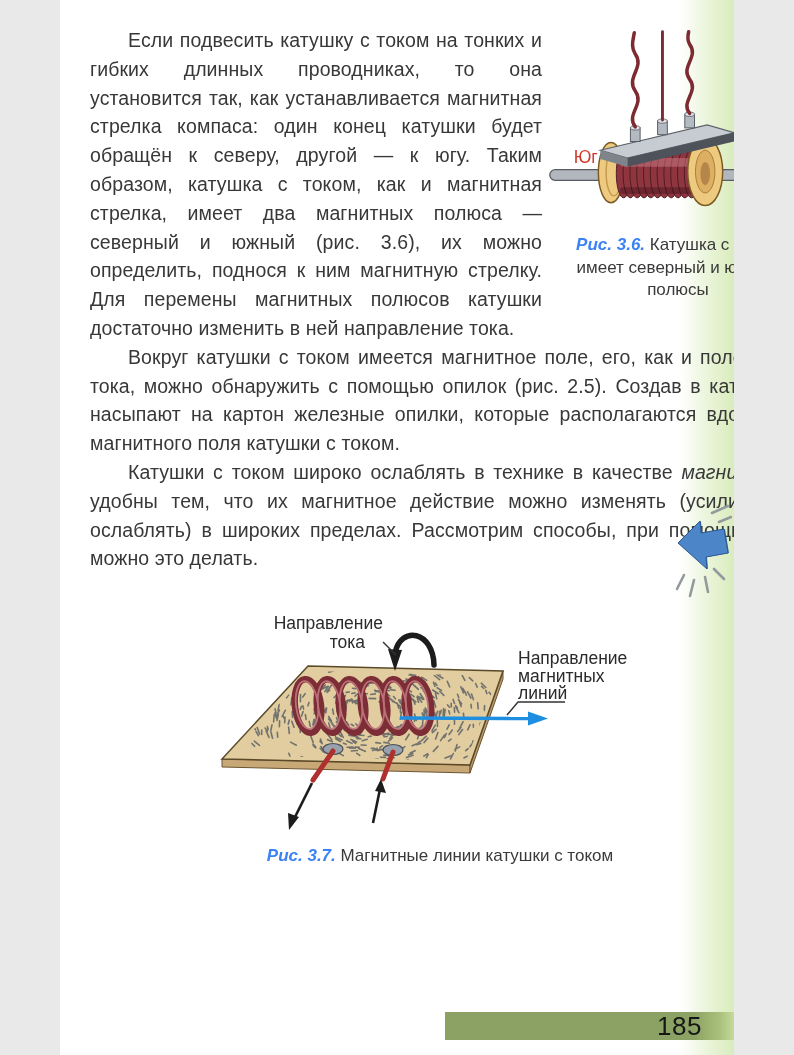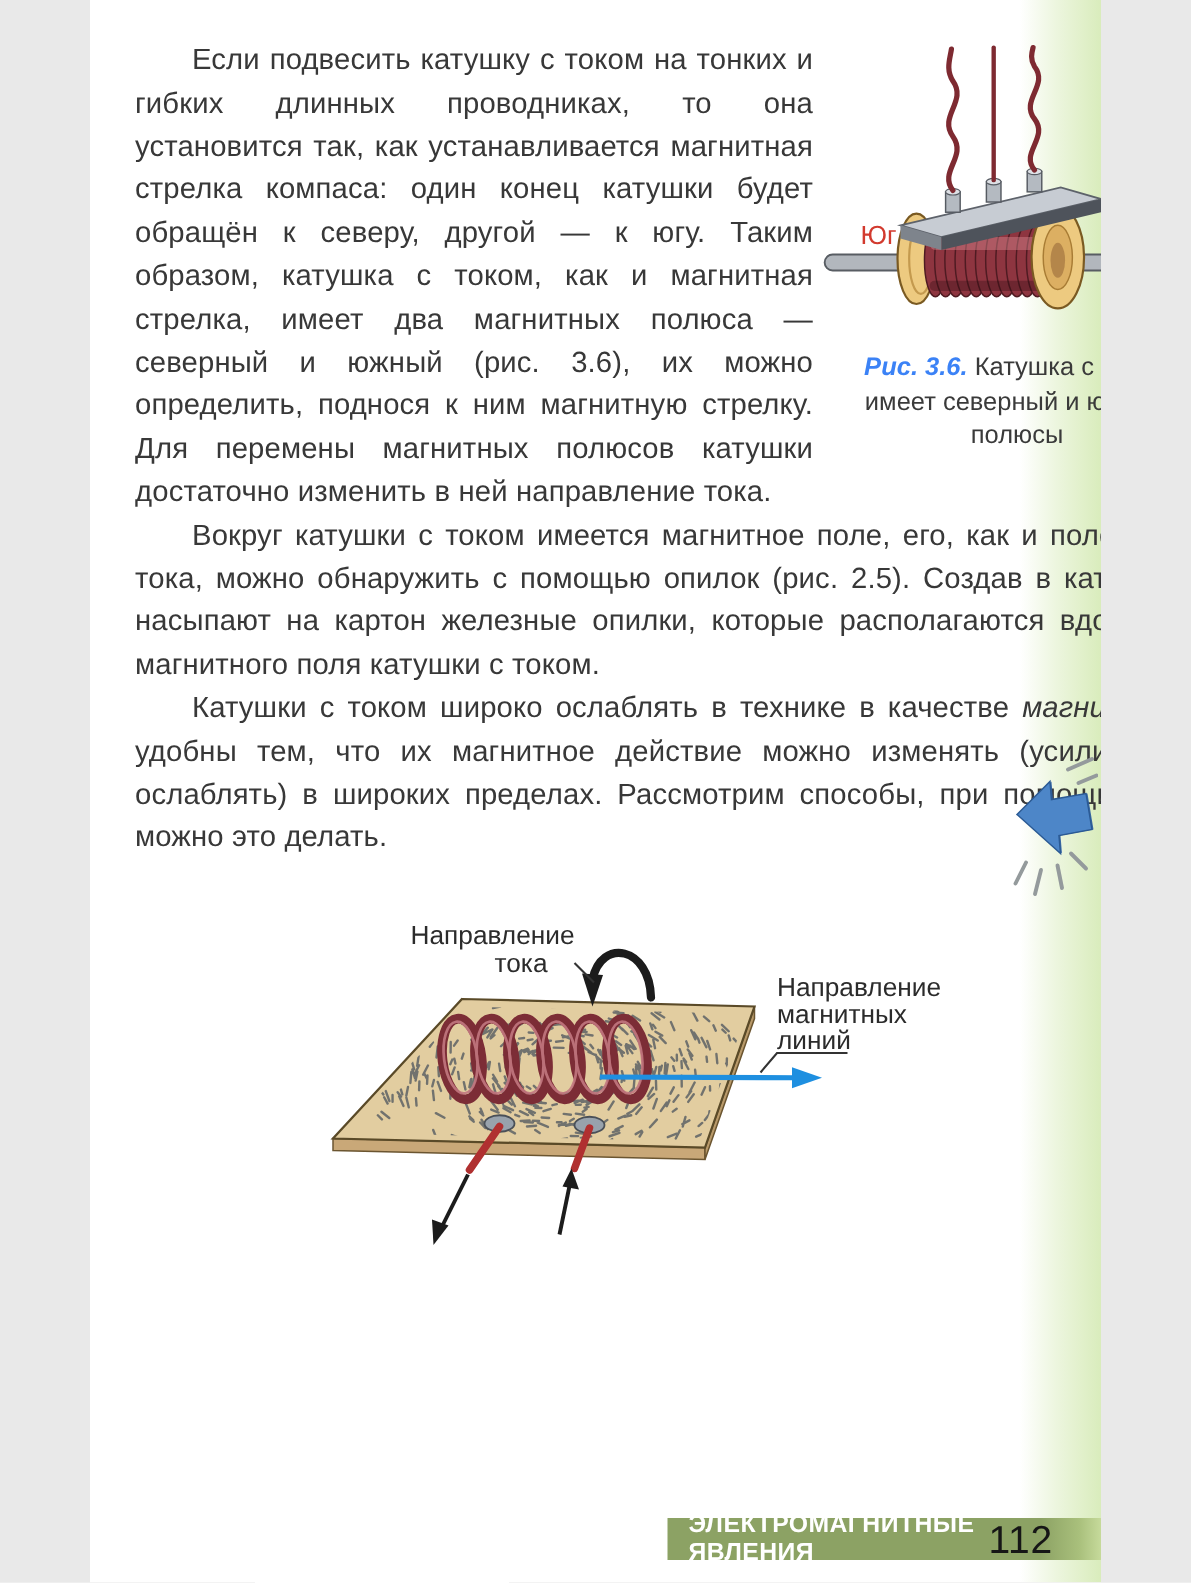--- a/index.html
+++ b/index.html
@@ -193,33 +193,35 @@
         <g font-size="17.5" fill="#2b2b2b">
           <text x="193" y="42" text-anchor="end">Направление</text>
           <text x="175" y="61" text-anchor="end">тока</text>
           <text x="328" y="77">Направление</text>
           <text x="328" y="95">магнитных</text>
           <text x="328" y="112">линий</text>
         </g>
       </svg>
     </div>
 
+    <div class="figcaption fig37-caption">
+      <span class="fig-label">Рис. 3.7.</span><span> Магнитные линии катушки с током</span>
+    </div>
 
   </div>
 
   <svg class="attention" viewBox="0 0 58 100">
     <g stroke="#949a9c" stroke-width="2.6" stroke-linecap="round">
       <line x1="38" y1="10" x2="54" y2="3"></line>
       <line x1="45" y1="19" x2="57" y2="14"></line>
       <line x1="10" y1="72" x2="3" y2="86"></line>
       <line x1="20" y1="77" x2="16" y2="93"></line>
       <line x1="31" y1="74" x2="34" y2="89"></line>
       <line x1="40" y1="66" x2="50" y2="76"></line>
     </g>
     <path d="M8,44 L30,22 L31,34 L54,30 L58,54 L36,58 L37,70 Z" fill="#2e5fa3" opacity="0.9" transform="translate(-3,-4)"></path>
     <path d="M4,40 L26,18 L27,30 L50,26 L54,50 L32,54 L33,66 Z" fill="#4d86c8" stroke="#2b5a94" stroke-width="1"></path>
   </svg>
 
   <div class="footer-bar">
-    <span class="footer-title">ЭЛЕКТРОМАГНИТНЫЕ ЯВЛЕНИЯ</span>
-    <span class="footer-page">112</span>
+    <span class="footer-page">185</span>
   </div>
 </div>
 
 </body></html>

